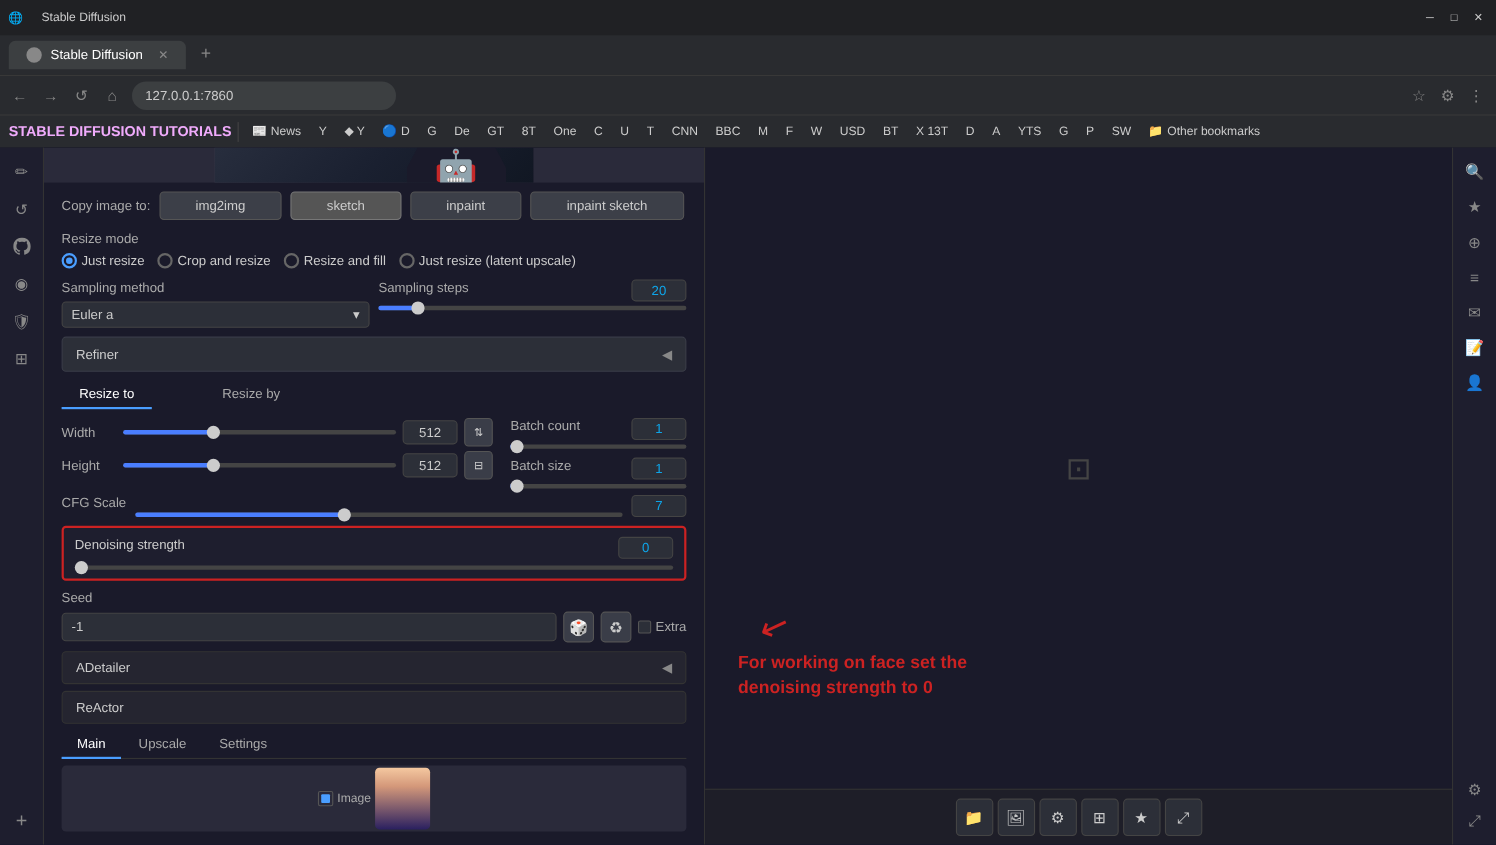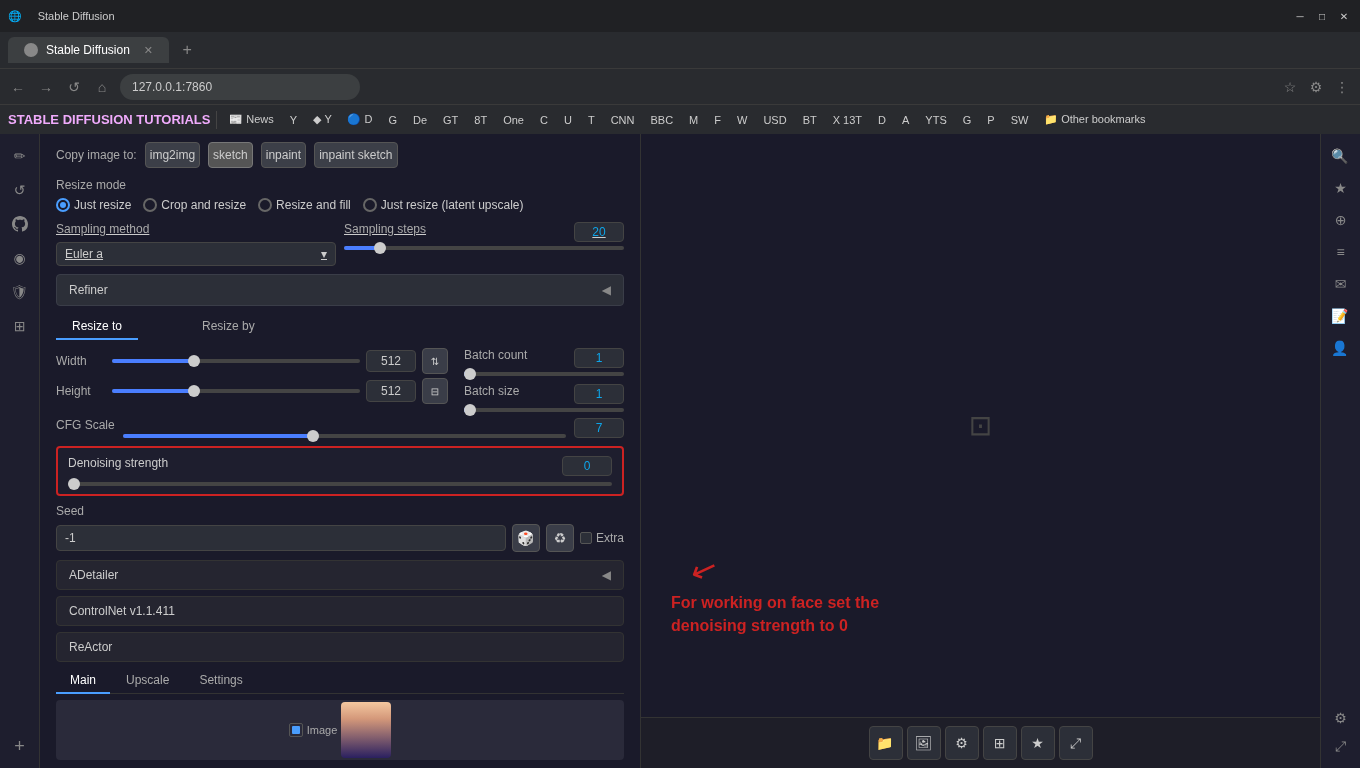--- a/index.html
+++ b/index.html
@@ -201,21 +201,21 @@
     }
     .copy-label {
       color: #aaa;
       font-size: 12px;
       white-space: nowrap;
     }
     .copy-btn {
       background: #3c3f48;
       border: 1px solid #555;
       color: #ccc;
-      padding: 5px 4px;
+      padding: 5px 32px;
       border-radius: 4px;
       font-size: 12px;
       cursor: pointer;
     }
     .copy-btn.active {
       background: #555;
       border-color: #777;
     }
 
     
@@ -712,21 +712,21 @@
         <label class="radio-option">
           <div class="radio-dot"></div>
           <span>Resize and fill</span>
         </label>
         <label class="radio-option">
           <div class="radio-dot"></div>
           <span>Just resize (latent upscale)</span>
         </label>
       </div>
 
-      <div style="display:flex; gap:4px; margin-bottom:8px;text-decoration:underline;">
+      <div style="display:flex; gap:4px; margin-bottom:8px;">
         <div style="flex:1;">
           <div class="section-label">Sampling method</div>
           <div class="dropdown">
             <span>Euler a</span>
             <span>▾</span>
           </div>
         </div>
         <div style="width:280px;">
           <div style="display:flex; align-items:center; justify-content:space-between; margin-bottom:4px;">
             <span class="section-label">Sampling steps</span>
@@ -830,23 +830,20 @@
           <div class="checkbox-small"></div>
           <span>Extra</span>
         </div>
       </div>
 
       <div class="section-accordion">
         <span class="section-accordion-label">ADetailer</span>
         <span style="color:#888;">◀</span>
       </div>
 
-      <div class="section-accordion">
-        <span class="section-accordion-label">ControlNet v1.1.411</span>
-      </div>
 
       <div style="margin-bottom:4px;">
         <div class="section-accordion">
           <span class="section-accordion-label">ReActor</span>
         </div>
         <div class="reactor-tabs">
           <div class="reactor-tab active">Main</div>
           <div class="reactor-tab">Upscale</div>
           <div class="reactor-tab">Settings</div>
         </div>

